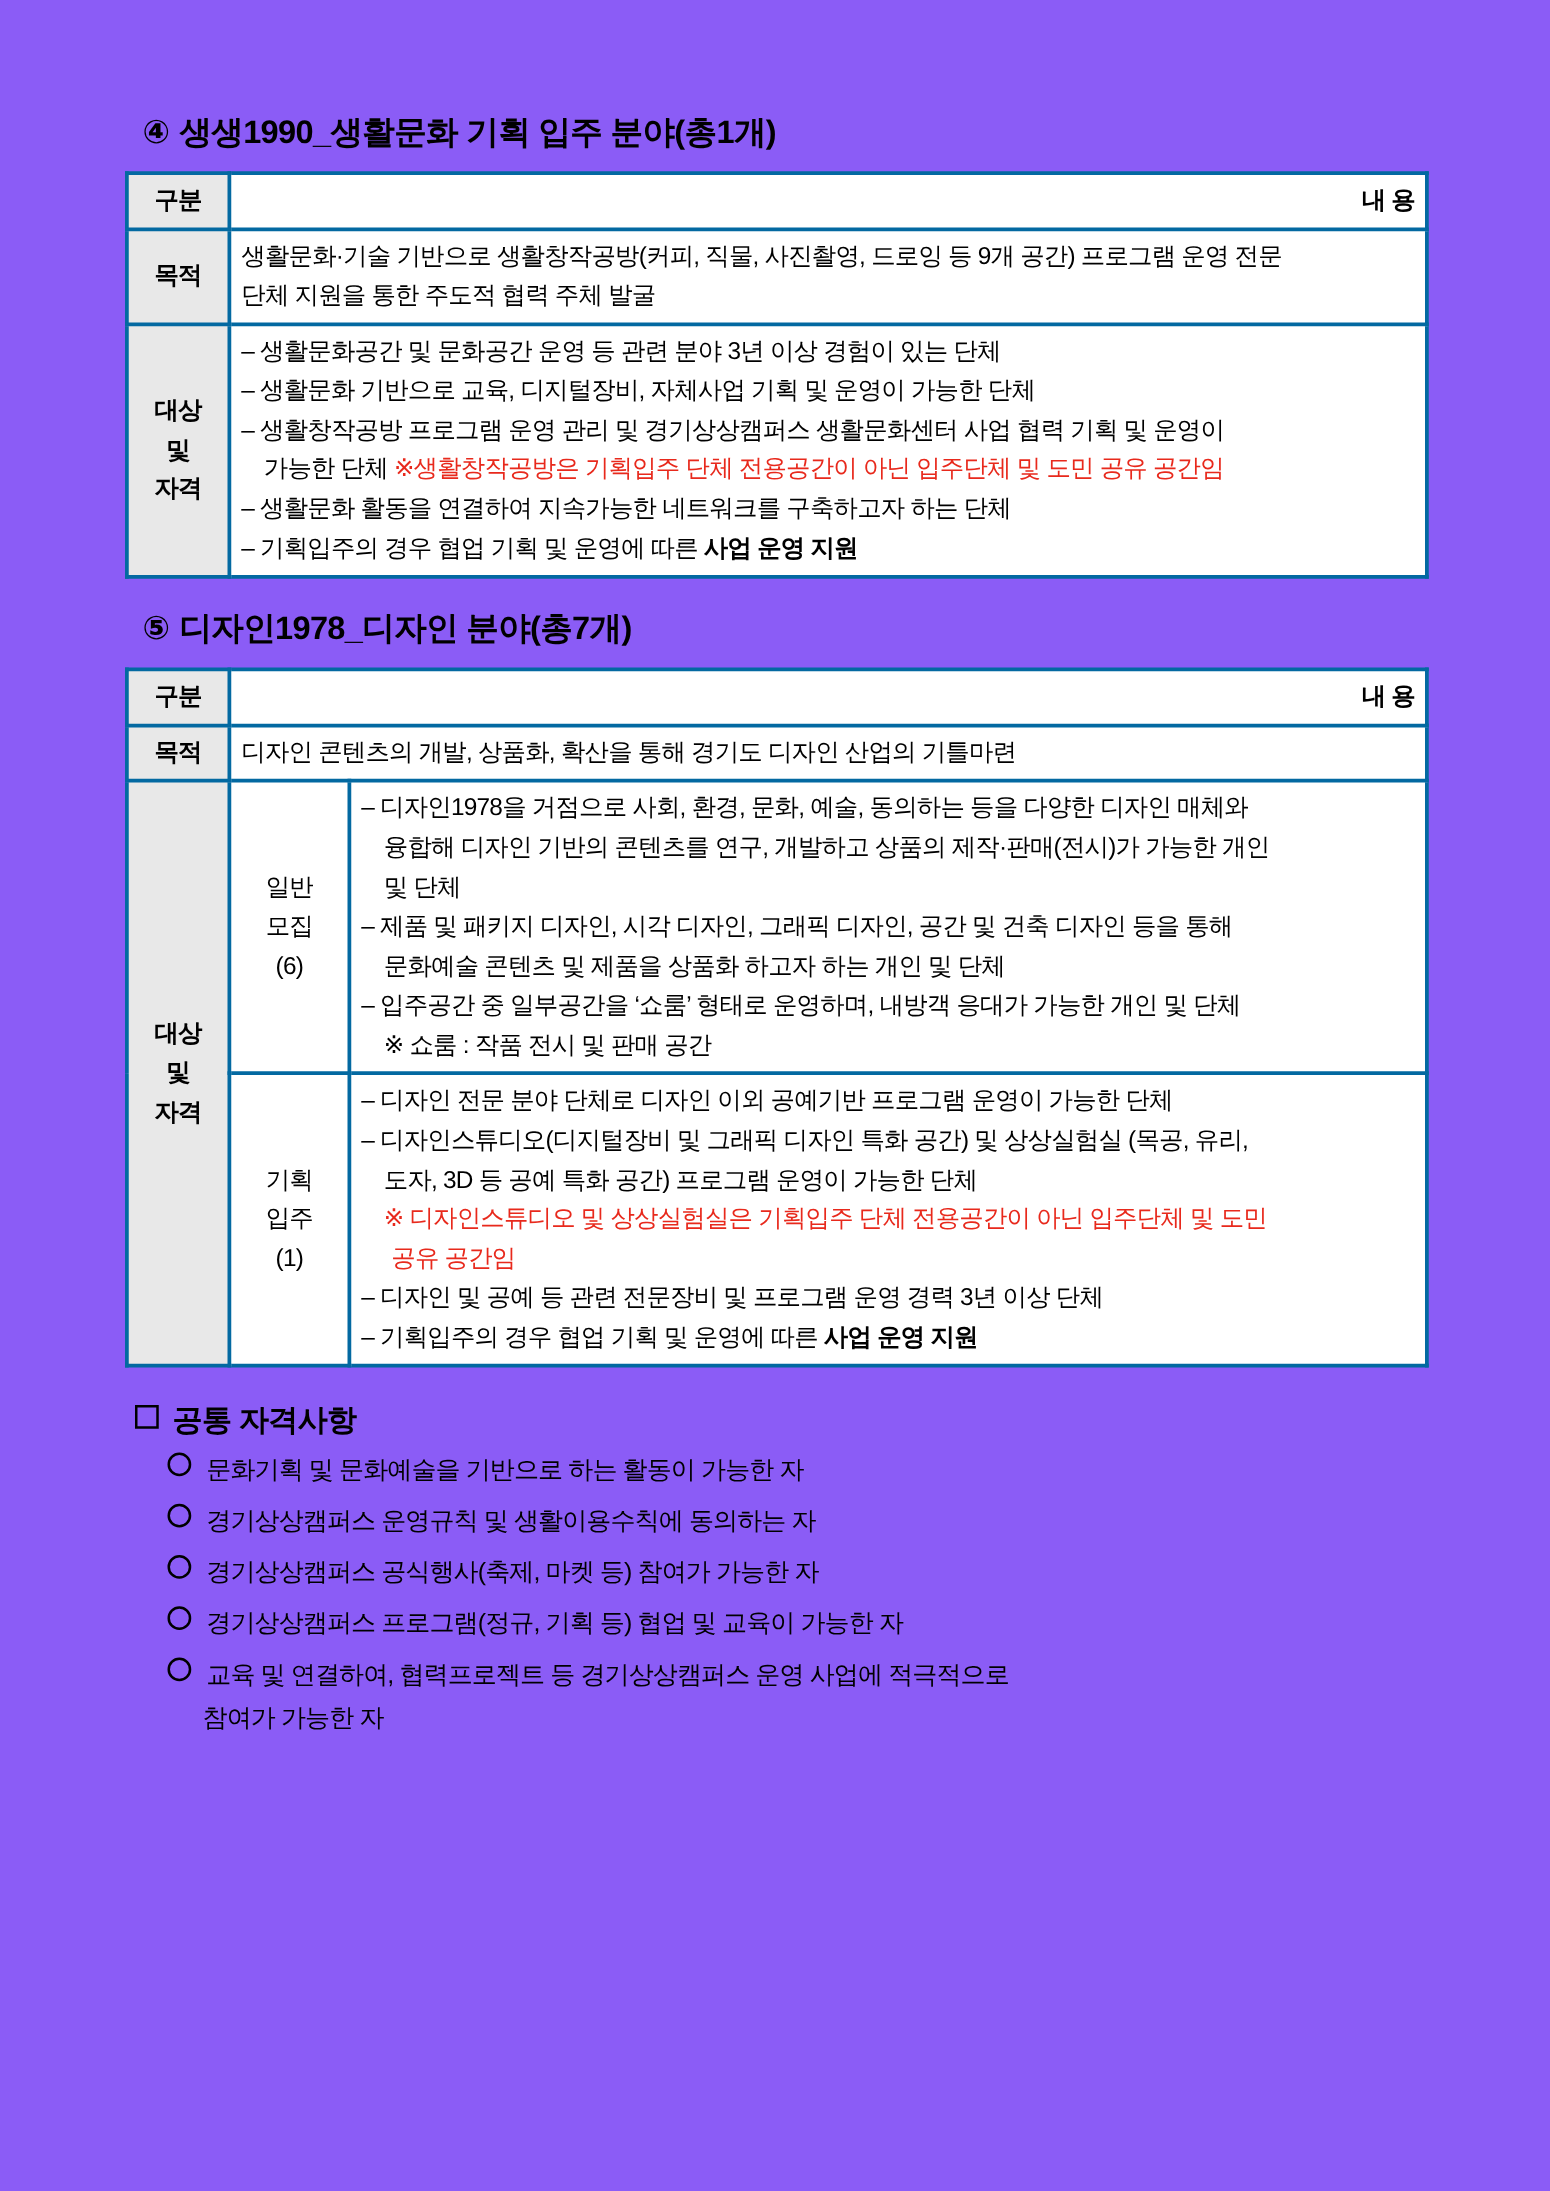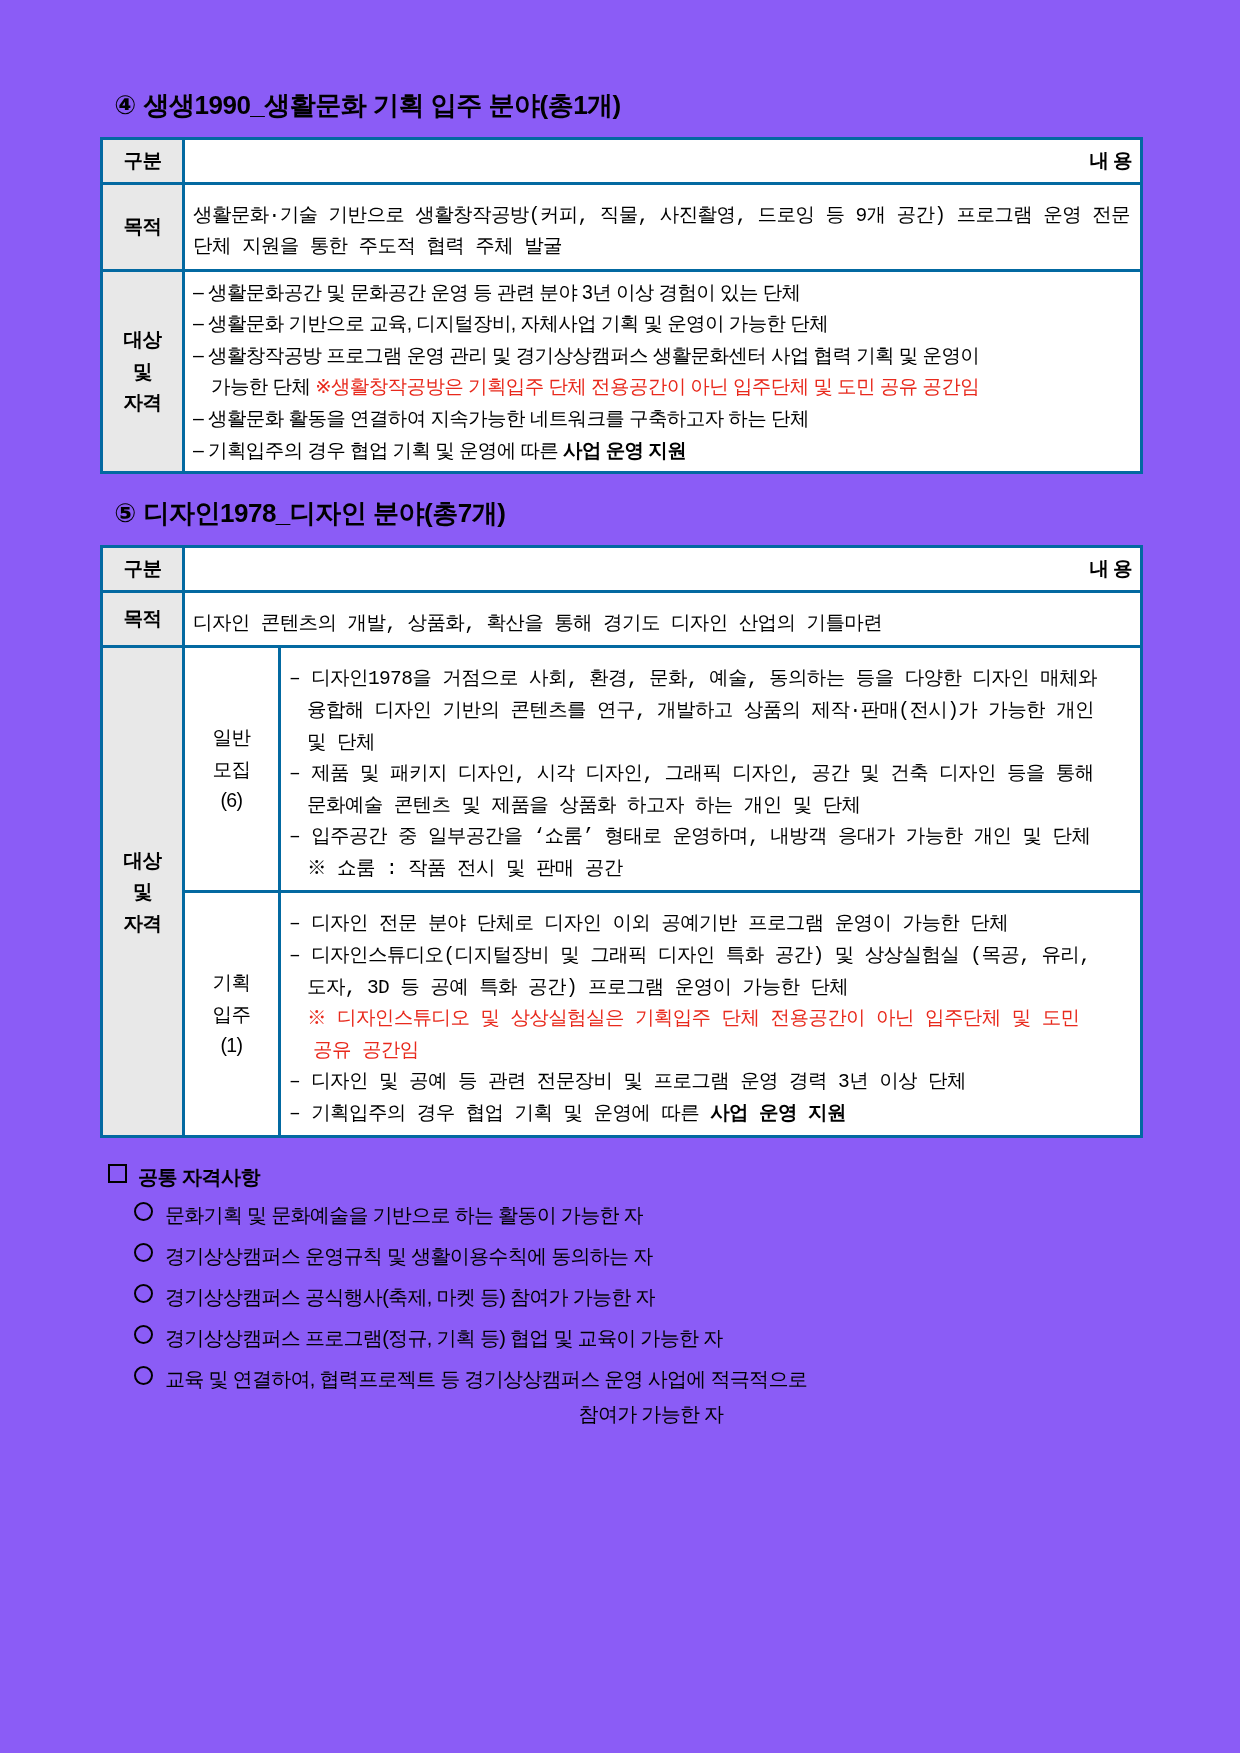--- a/index.html
+++ b/index.html
@@ -76,23 +76,22 @@
     width: 92px;
     line-height: 1.75;
     font-size: 19px;
   }
   td.body {
     background: #ffffff;
     text-align: left;
     padding: 8px 10px 8px 12px;
   }
   td.body.tight {
-    padding-top: 16px;
+    padding-top: 5px;
     padding-bottom: 5px;
-    font-family: Liberation Mono, monospace;
   }
   .ln {
     display: block;
     white-space: nowrap;
   }
   .ln.indent {
     padding-left: 18px;
   }
   .ln.indent2 {
     padding-left: 24px;
@@ -107,21 +106,21 @@
     padding-top: 16px;
   }
   .pad-bot {
     padding-bottom: 14px;
   }
   .common {
     margin-top: 26px;
     margin-left: 8px;
   }
   .common-title {
-    font-size: 20px;
+    font-size: 24px;
     font-weight: 700;
     letter-spacing: -0.5px;
     margin: 0 0 10px 0;
     white-space: nowrap;
   }
   .common-title .sq {
     display: inline-block;
     width: 15px;
     height: 15px;
     border: 2px solid #000;
@@ -143,21 +142,20 @@
     border: 2px solid #000;
     border-radius: 50%;
     margin-right: 12px;
     vertical-align: 1px;
   }
   .common-item .wrap2 {
     display: block;
     padding-left: 28px;
     margin-top: 6px;
     white-space: nowrap;
-    text-align: center;
   }
 </style>
 </head>
 <body>
 
 <div class="page">
 
   <h2 class="section-heading">
     <span class="circ">④</span><span>생생1990_생활문화 기획 입주 분야(총1개)</span>
   </h2>

